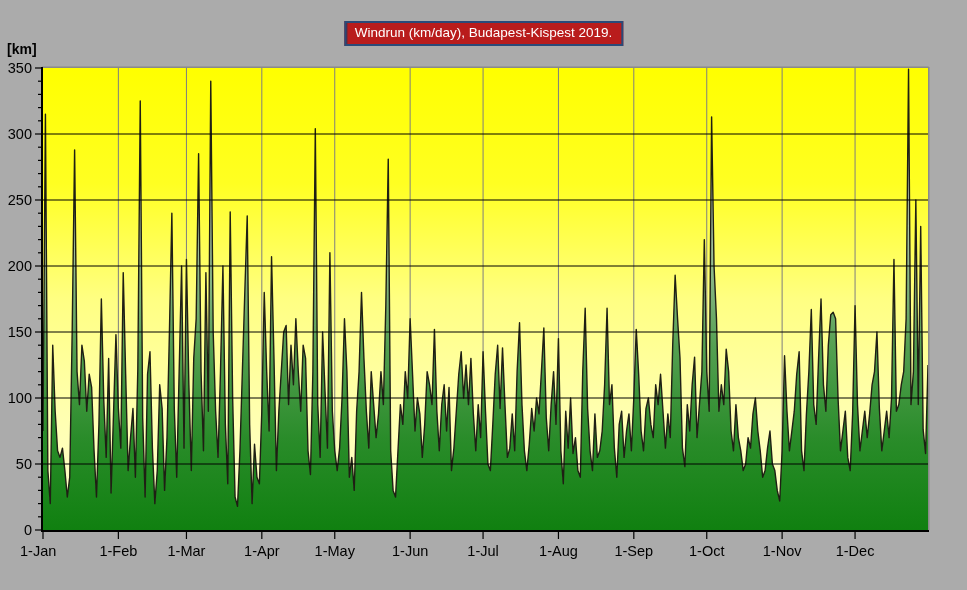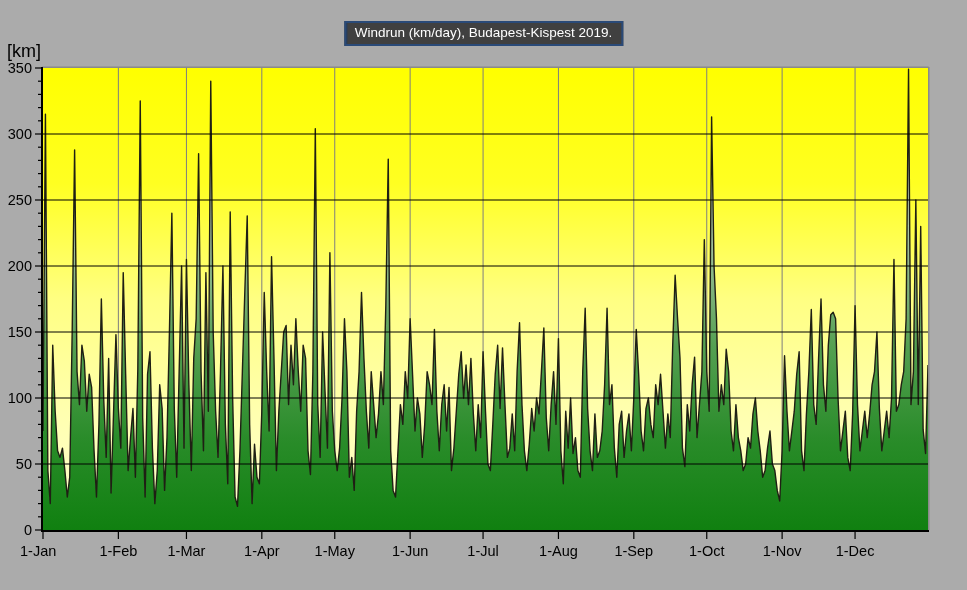--- a/index.html
+++ b/index.html
@@ -8,26 +8,26 @@
     background:#ababab;
     font-family:"Liberation Sans", sans-serif;
     -webkit-font-smoothing:antialiased;
   }
   #stage{position:absolute;inset:0;width:967px;height:590px;}
   #chart-svg{position:absolute;left:0;top:0;}
   .chart-title{
     position:absolute;top:21px;left:50%;transform:translateX(-50%);
     padding:2px 9px 3px 9px;
     font-size:13.5px;line-height:16px;white-space:nowrap;
-    color:#ffffff;background:#404040;border:2px solid #2a4a78;
+    color:#ffffff;background:#b91c1c;border:2px solid #2a4a78;
     box-shadow:inset 1px 0 0 #1d3a63;
   }
   .y-unit{
     position:absolute;left:7px;top:41px;
-    font-size:18px;color:#000;
+    font-size:14px;color:#000;font-weight:bold;
   }
   text{font-family:"Liberation Sans", sans-serif;}
 </style>
 </head>
 <body>
 
 <div id="stage">
   <svg id="chart-svg" width="967" height="590" xmlns="http://www.w3.org/2000/svg">
       <defs>
         <linearGradient id="bgGrad" x1="0" y1="0" x2="0" y2="1">

